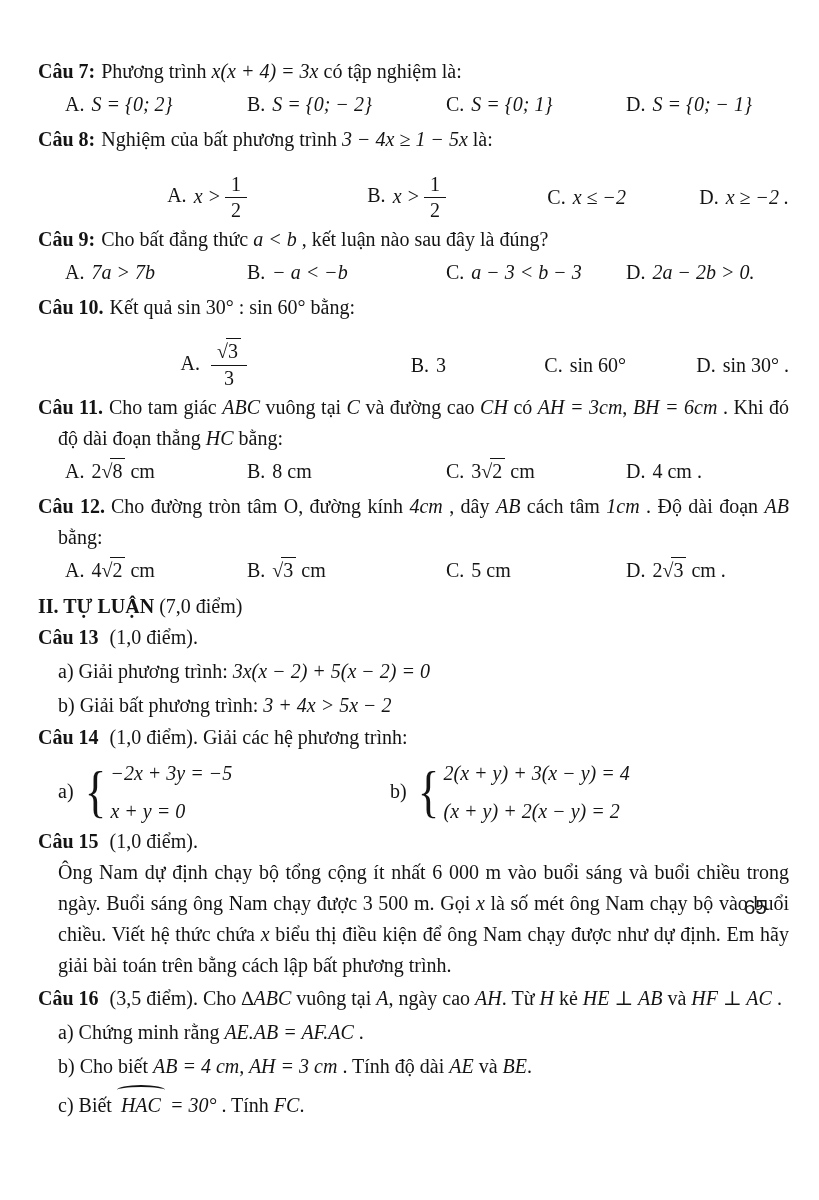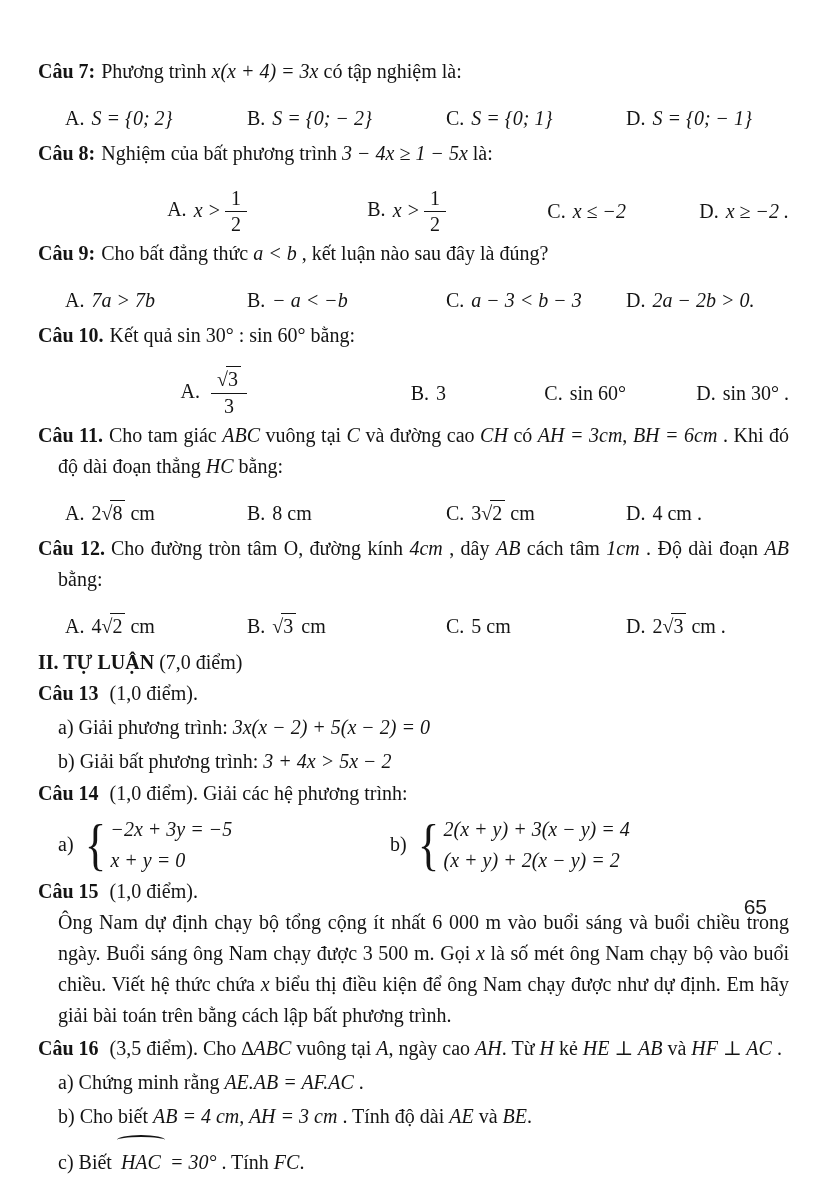--- a/index.html
+++ b/index.html
@@ -15,21 +15,21 @@
   .page { width:819px; height:936px; padding:56px 30px 0 38px; position:relative; background:#ffffff; }
 
   
   .m  { font-style:italic; }
   .mu { font-style:normal; }
   .qlabel { font-weight:bold; margin-right:6px; }
   .stem { text-align:justify; padding-left:20px; text-indent:-20px; }
   .question { margin-bottom:1px; }
 
   
-  .opts { display:grid; grid-template-columns:182px 199px 180px 1fr; margin-left:27px; align-items:center; margin-top:16px; margin-bottom:4px; }
+  .opts { display:grid; grid-template-columns:182px 199px 180px 1fr; margin-left:27px; align-items:center; margin-top:2px; margin-bottom:4px; }
   .opts.tall { margin-top:17px; margin-bottom:1px;text-align:right; }
   .opt { white-space:nowrap; }
   .letter { font-style:normal; margin-right:7px; }
 
   
   .frac { display:inline-flex; flex-direction:column; align-items:center; vertical-align:middle; line-height:1.18; margin-left:4px; }
   .fnum { border-bottom:1.6px solid #141414; padding:0 6px 1px; }
   .fden { padding-top:1px; }
 
   
@@ -44,27 +44,27 @@
   
   .item { margin-left:20px; margin-top:3px; text-align:justify; }
 
   
   .sys-row { display:flex; align-items:center; margin:7px 0 3px; }
   .sys-group { display:flex; align-items:center; }
   .sys-group.first { margin-left:20px; width:332px; }
   .sys-label { margin-right:8px; font-style:normal; }
   .sys { display:flex; align-items:center; }
   .sysbrace { font-size:56px; line-height:1; font-weight:400; font-style:normal; margin-right:2px; transform:scaleX(.8); }
-  .syseqs { display:flex; flex-direction:column; gap:7px; line-height:1.2; }
+  .syseqs { display:flex; flex-direction:column; gap:14px; line-height:1.2; }
 
   
   .body-par { margin-left:20px; text-align:justify; }
 
   
-  .arc { position:relative; font-style:italic; display:inline-block; padding:12px 4px 0; }
+  .arc { position:relative; font-style:italic; display:inline-block; padding:5px 4px 0; }
   .arc::before { content:""; position:absolute; left:0; top:0; width:100%; height:8px;
                  border-top:2px solid #141414; border-radius:50% 50% 0 0; }
 
   
   .page-number { position:absolute; right:52px; bottom:12px;
                  font-family:"Liberation Sans","DejaVu Sans",sans-serif; font-size:21px; color:#1a1a1a; }
 </style>
 </head>
 <body>
 

